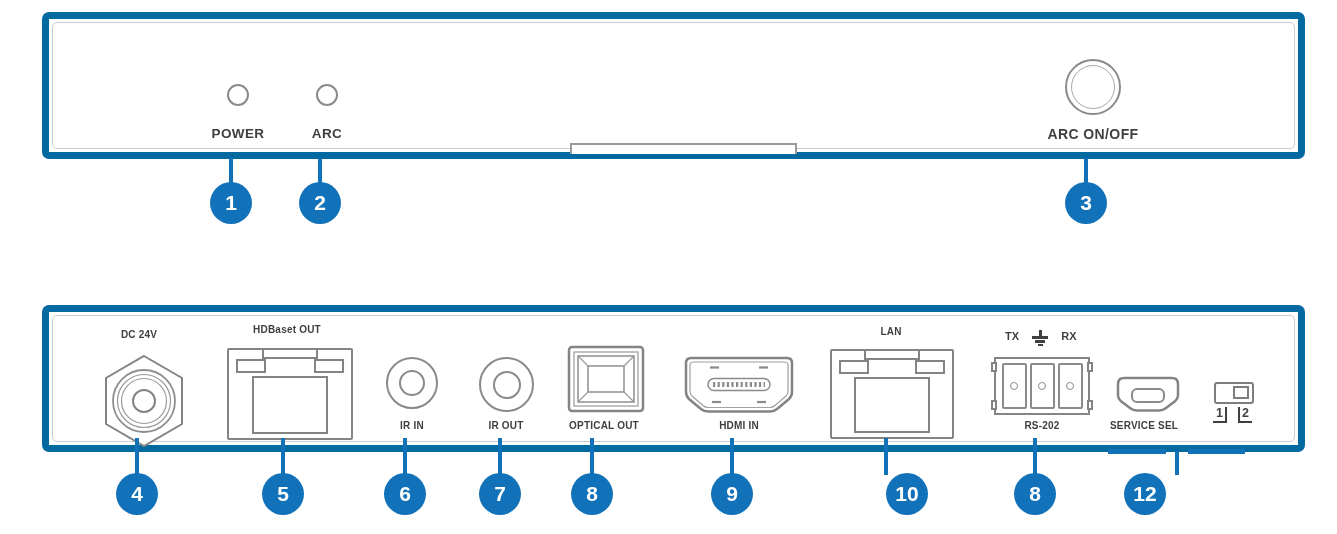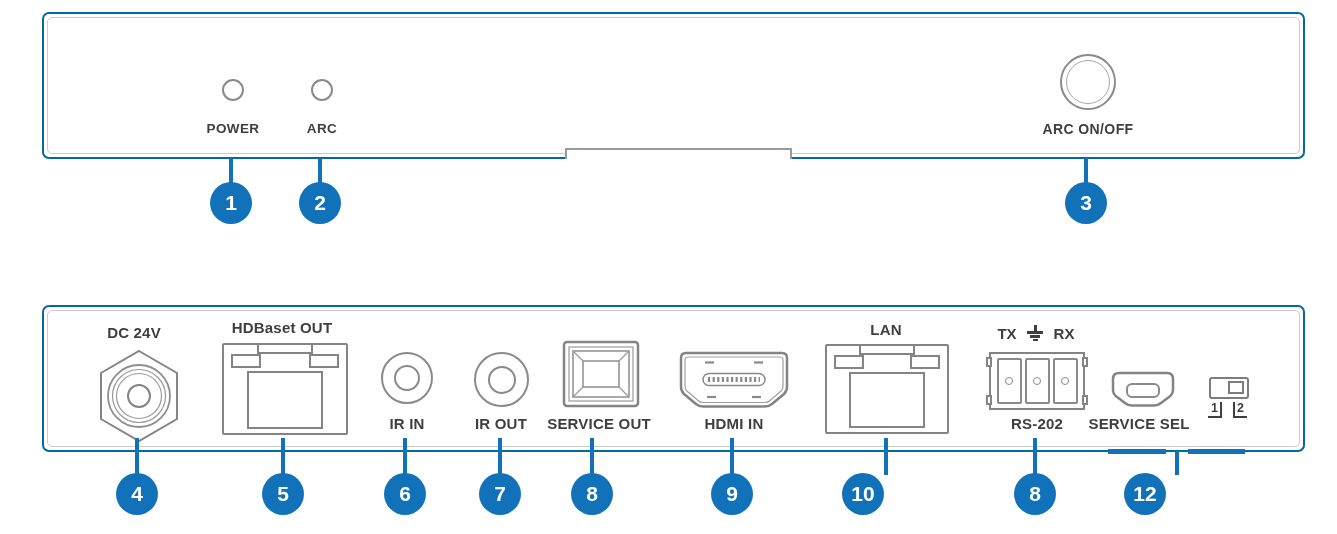--- a/index.html
+++ b/index.html
@@ -3,42 +3,42 @@
 <meta charset="utf-8">
 <style>
   html,body { margin:0; padding:0; background:#ffffff; }
   .canvas {
     position:relative; width:1337px; height:534px; background:#ffffff;
     font-family:"Liberation Sans", sans-serif; overflow:hidden;
   }
   
   .panel {
     position:absolute; left:42px; width:1263px; height:147px;
-    background:#fff; border:2px solid #0369a1; border-radius:7px;
+    background:#fff; border:7px solid #0369a1; border-radius:7px;
     box-sizing:border-box;
   }
   .panel .bevel {
     position:absolute; left:3px; top:3px; right:3px; bottom:3px;
     border:1px solid #cccccc; border-radius:5px; pointer-events:none;
   }
   .front { top:12px; }
   .back  { top:305px; }
   .notch {
     position:absolute; left:521px; bottom:-2px; width:227px; height:11px;
     background:#fff; border:2px solid #9a9a9a; border-bottom:none;
     box-sizing:border-box; z-index:3;
   }
   
   .lbl {
     position:absolute; transform:translateX(-50%); white-space:nowrap;
     color:#3f3f3f; font-weight:bold;
   }
   .lbl-led { font-size:13.5px; letter-spacing:.4px; }
-  .lbl-port { font-size:15px; letter-spacing:.2px; }
-  .lbl-pin { font-size:15px; }
+  .lbl-port { font-size:10px; letter-spacing:.2px; }
+  .lbl-pin { font-size:11px; }
   
   .led {
     position:absolute; width:22px; height:22px; border-radius:50%;
     border:2px solid #8a8a8a; box-sizing:border-box; background:#fff;
   }
   .btn-outer {
     position:absolute; width:56px; height:56px; border-radius:50%;
     border:2.5px solid #8a8a8a; box-sizing:border-box; background:#fff;
     display:flex; align-items:center; justify-content:center;
   }
@@ -186,21 +186,21 @@
     <svg class="conn" style="left:518px; top:31px;" width="78" height="70" viewBox="0 0 78 70">
       <rect x="2" y="4" width="74" height="64" rx="3" fill="#fff" stroke="#848484" stroke-width="2.5"></rect>
       <rect x="7" y="9" width="64" height="54" fill="none" stroke="#9a9a9a" stroke-width="1.2"></rect>
       <rect x="11" y="13" width="56" height="46" fill="none" stroke="#8f8f8f" stroke-width="1.5"></rect>
       <rect x="21" y="23" width="36" height="26" fill="none" stroke="#8f8f8f" stroke-width="1.5"></rect>
       <line x1="11" y1="13" x2="21" y2="23" stroke="#9a9a9a" stroke-width="1.2"></line>
       <line x1="67" y1="13" x2="57" y2="23" stroke="#9a9a9a" stroke-width="1.2"></line>
       <line x1="11" y1="59" x2="21" y2="49" stroke="#9a9a9a" stroke-width="1.2"></line>
       <line x1="67" y1="59" x2="57" y2="49" stroke="#9a9a9a" stroke-width="1.2"></line>
     </svg>
-    <div class="lbl lbl-port" style="left:555px; top:108px;">SERVICE OUT</div>
+    <div class="lbl lbl-port" style="left:555px; top:108px;">OPTICAL OUT</div>
 
     <svg class="conn" style="left:634px; top:44px;" width="112" height="60" viewBox="0 0 112 60">
       <path d="M8,2 H104 Q109,2 109,7 V36 Q109,40 106,43 L94,53 Q91,55.5 87,55.5 H25 Q21,55.5 18,53 L6,43 Q3,40 3,36 V7 Q3,2 8,2 Z" fill="#fff" stroke="#848484" stroke-width="2.5"></path>
       <path d="M11,6 H101 Q105,6 105,9 V35 Q105,38 103,40 L92,49.5 Q90,51.5 87,51.5 H25 Q22,51.5 20,49.5 L9,40 Q7,38 7,35 V9 Q7,6 11,6 Z" fill="none" stroke="#a0a0a0" stroke-width="1.2"></path>
       <rect x="25" y="22.5" width="62" height="12" rx="6" fill="none" stroke="#8a8a8a" stroke-width="1.5"></rect>
       <line x1="30" y1="28.5" x2="82" y2="28.5" stroke="#8a8a8a" stroke-width="5" stroke-dasharray="2.2,2.4"></line>
       <line x1="27" y1="11.5" x2="36" y2="11.5" stroke="#8a8a8a" stroke-width="2.2"></line>
       <line x1="76" y1="11.5" x2="85" y2="11.5" stroke="#8a8a8a" stroke-width="2.2"></line>
       <line x1="29" y1="46" x2="38" y2="46" stroke="#8a8a8a" stroke-width="2.2"></line>
       <line x1="74" y1="46" x2="83" y2="46" stroke="#8a8a8a" stroke-width="2.2"></line>
@@ -259,21 +259,21 @@
   <div class="stem" style="left:498px; top:438px; height:37px;"></div>
   <div class="co" style="left:479px; top:473px;">7</div>
 
   <div class="stem" style="left:590px; top:438px; height:37px;"></div>
   <div class="co" style="left:571px; top:473px;">8</div>
 
   <div class="stem" style="left:730px; top:438px; height:37px;"></div>
   <div class="co" style="left:711px; top:473px;">9</div>
 
   <div class="stem" style="left:884px; top:438px; height:37px;"></div>
-  <div class="co" style="left:842px; top:473px;">10</div>
+  <div class="co" style="left:886px; top:473px;">10</div>
 
   <div class="stem" style="left:1033px; top:438px; height:37px;"></div>
   <div class="co" style="left:1014px; top:473px;">8</div>
 
   <div class="bracket" style="left:1108px; top:449px; width:58px;"></div>
   <div class="bracket" style="left:1188px; top:449px; width:57px;"></div>
   <div class="stem" style="left:1175px; top:451px; height:24px;"></div>
   <div class="co" style="left:1124px; top:473px;">12</div>
 
 </div>

